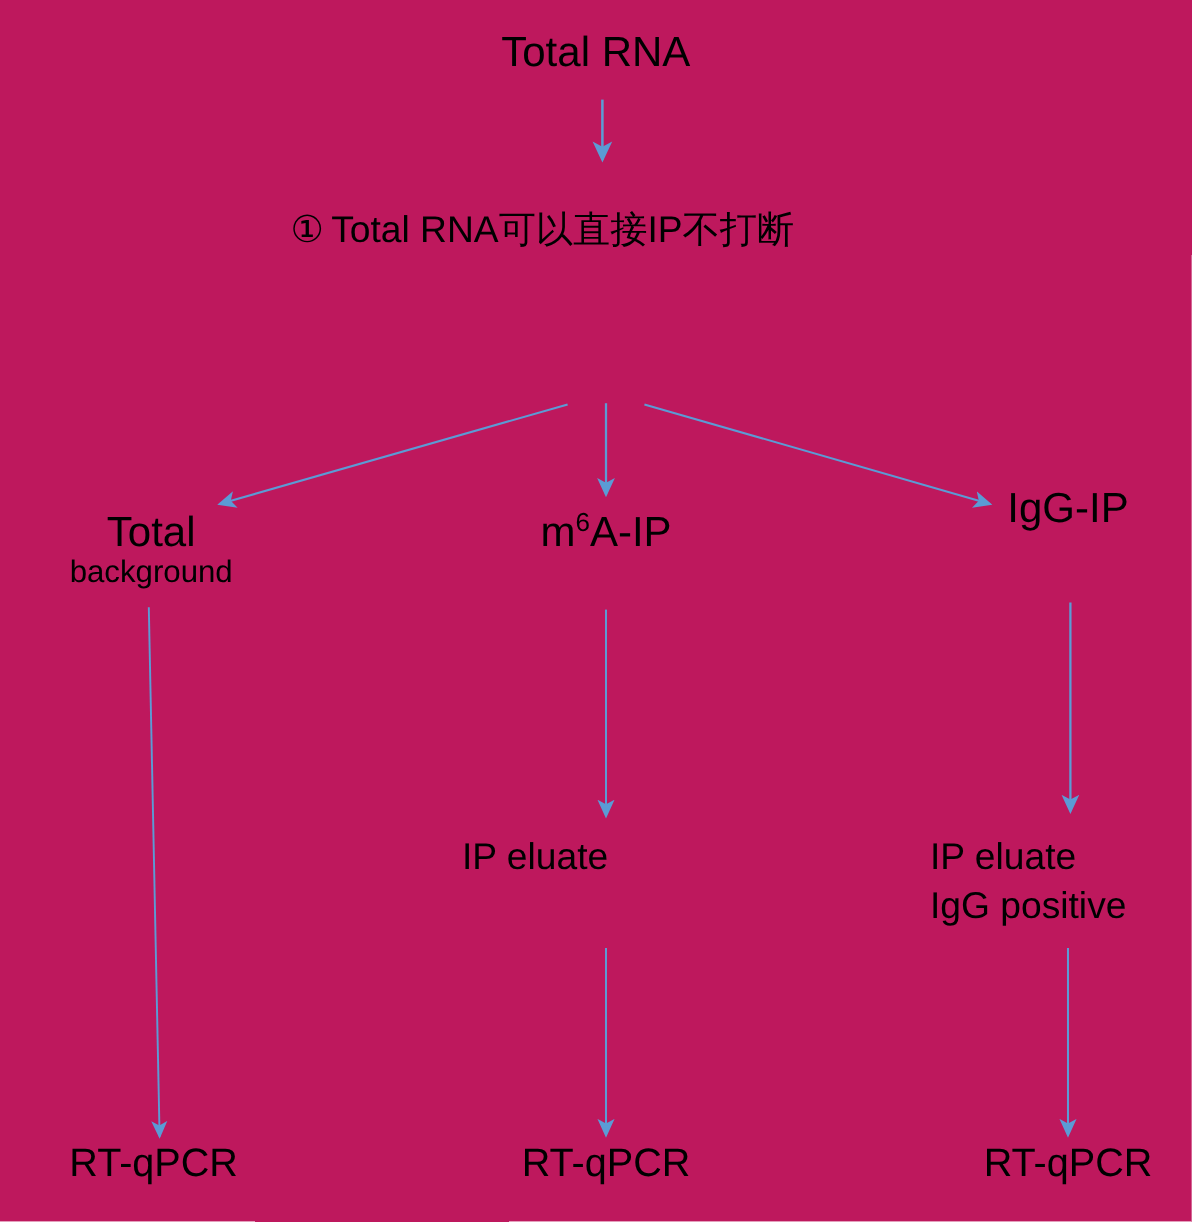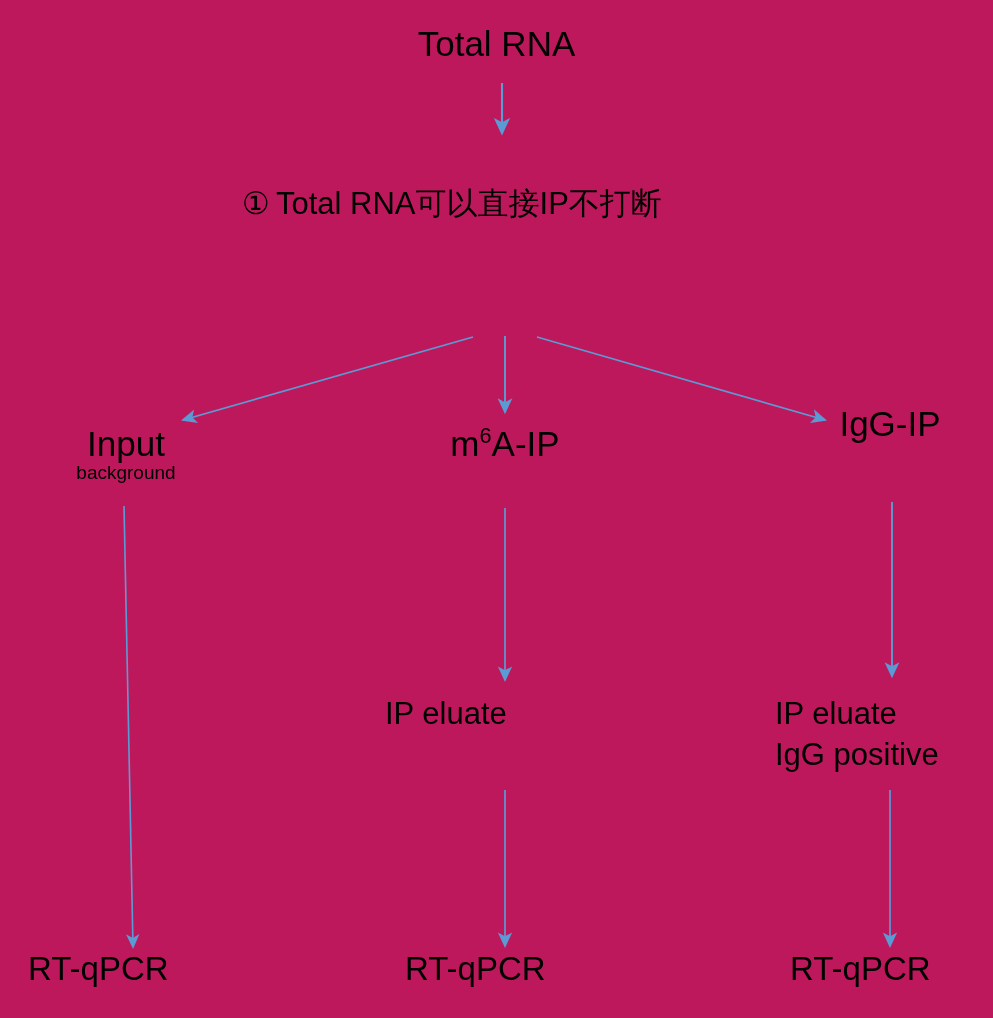--- a/index.html
+++ b/index.html
@@ -38,39 +38,38 @@
     font-weight: 400;
   }
   .node-branch {
     font-size: 35px;
     font-weight: 400;
     text-align: center;
   }
   .node-terminal {
     font-size: 33px;
     font-weight: 400;
-    text-align: left;
+    text-align: center;
   }
   .node-eluate {
     font-size: 31px;
     font-weight: 400;
     line-height: 1.32;
   }
   .sub-label {
-    font-size: 19px;
+    font-size: 26px;
     font-weight: 400;
     text-align: center;
     margin-top: -2px;
   }
   .steps-block {
     position: absolute;
     font-size: 31px;
     line-height: 1.52;
     white-space: nowrap;
-    margin-top: 12px;
   }
   .step-line {
     display: block;
   }
   .step-marker {
     display: inline-block;
     min-width: 34px;
   }
   sup {
     font-size: 0.62em;
@@ -114,21 +113,21 @@
     <span>Total RNA</span>
   </div>
 
   <div class="steps-block" style="left:242px; top:168px;">
     <span class="step-line">
       <span class="step-marker">①</span><span>Total RNA可以直接IP不打断</span>
     </span>
   </div>
 
   <div class="node" style="left:26px; top:424px; width:200px;">
-    <div class="node-branch">Input</div>
+    <div class="node-branch">Total</div>
     <div class="sub-label">background</div>
   </div>
 
   <div class="node node-branch" style="left:405px; top:424px; width:200px;">
     <span>m</span><sup>6</sup><span>A-IP</span>
   </div>
 
   <div class="node node-branch" style="left:790px; top:404px; width:200px;">
     <span>IgG-IP</span>
   </div>

